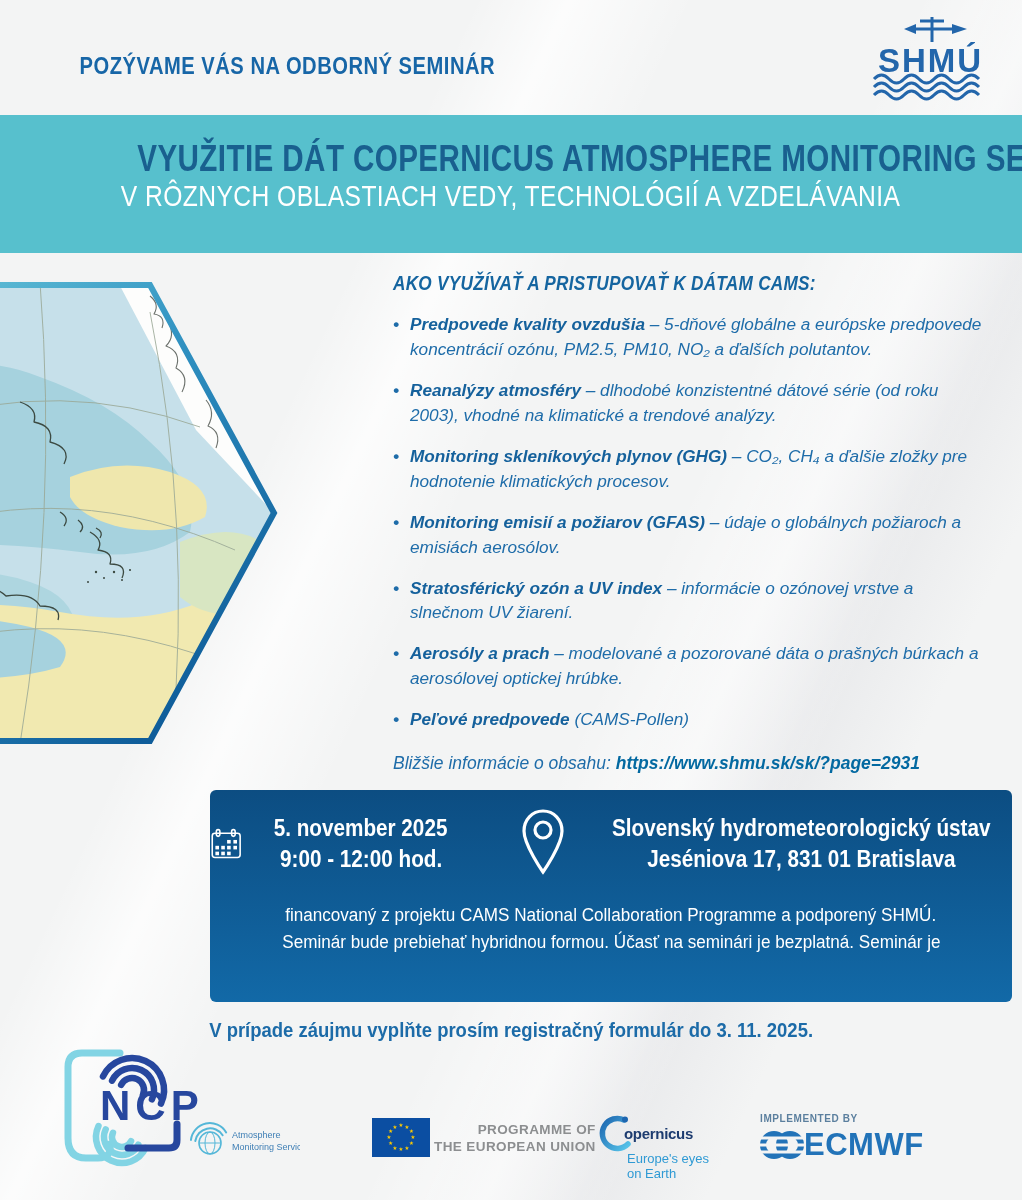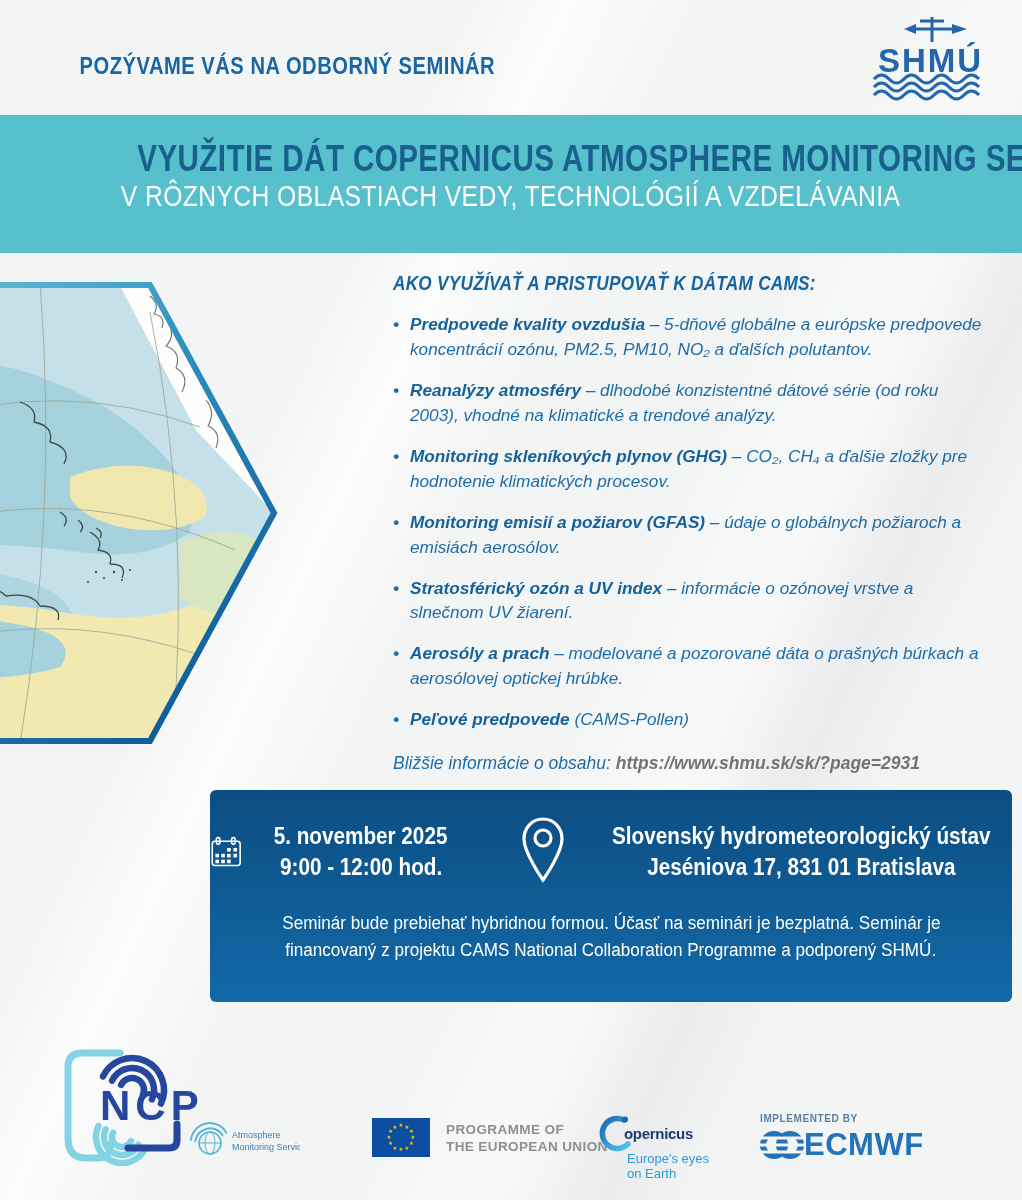--- a/index.html
+++ b/index.html
@@ -23,38 +23,38 @@
   .map{position:absolute;top:282px;left:0;}
   .content{position:absolute;left:393px;top:272px;width:592px;font-style:italic;}
   .content-heading span{display:inline-block;white-space:nowrap;transform:scaleX(.86);
     transform-origin:left center;font-weight:bold;font-size:20px;letter-spacing:.3px;color:#1565a0;}
   ul.bullets{list-style:none;margin:17px 0 0;padding:0;}
   ul.bullets li{position:relative;padding-left:17px;margin-bottom:16px;
     font-size:17.2px;line-height:1.45;color:#1e6ca9;}
   ul.bullets .marker{position:absolute;left:0;top:0;font-weight:bold;color:#1e6ca9;}
   ul.bullets b{color:#15619c;}
   .moreinfo{margin-top:21px;font-size:17.5px;color:#1e6ca9;}
-  .moreinfo b{color:#737373;text-align:center;}
+  .moreinfo b{color:#0369a1;text-align:center;}
   .event-box{position:absolute;left:210px;top:790px;width:802px;height:212px;border-radius:6px;
     background:linear-gradient(180deg,#0c4d82 0%,#1269a7 100%);color:#fff;}
-  .event-row{display:flex;align-items:center;justify-content:center;padding-top:25px;}
+  .event-row{display:flex;align-items:center;justify-content:center;padding-top:17px;}
   .date-block{margin-left:22px;text-align:center;}
   .date-block div span,.venue-block div span{display:inline-block;white-space:nowrap;transform:scaleX(.9);
     font-weight:bold;font-size:23px;line-height:31px;color:#fff;}
   .pin-wrap{margin-left:64px;}
   .venue-block{margin-left:26px;text-align:center;}
   .event-note{margin-top:21px;text-align:center;font-size:18px;line-height:27px;}
   .event-note span{display:inline-block;white-space:nowrap;transform:scaleX(.95);}
   .registration{position:absolute;top:1018px;left:0;right:0;text-align:center;}
   .registration span{display:inline-block;white-space:nowrap;transform:scaleX(.88);
     font-weight:bold;font-size:21px;color:#1c6ba8;}
   .ncp{position:absolute;left:40px;top:1040px;}
   .eu-flag{position:absolute;left:372px;top:1118px;}
-  .eu-label{position:absolute;left:446px;top:1121px;font-weight:bold;font-size:13.5px;
-    line-height:17px;letter-spacing:.4px;color:#8c8e90;}
+  .eu-label{position:absolute;left:434px;top:1121px;font-weight:bold;font-size:13.5px;
+    line-height:17px;letter-spacing:.4px;color:#8c8e90;text-align:right;}
   .copernicus{position:absolute;left:597px;top:1112px;width:130px;height:60px;}
   .copernicus svg{position:absolute;left:0;top:2px;}
   .cop-name{position:absolute;left:27px;top:13px;font-weight:bold;font-size:15px;
     letter-spacing:-.3px;color:#1d3c70;}
   .cop-tagline{position:absolute;left:30px;top:39px;font-size:13px;color:#2f9ad4;}
   .ecmwf{position:absolute;left:760px;top:1113px;}
   .ecmwf-impl{font-weight:bold;font-size:10px;letter-spacing:.6px;color:#5b7f9e;margin-bottom:3px;}
   .ecmwf-row{display:flex;align-items:center;}
   .ecmwf-name{font-weight:bold;font-size:31px;letter-spacing:.5px;color:#2273b8;margin-left:0;}
 </style>
@@ -209,25 +209,28 @@
           <path d="M22 2 C11 2 3 11 3 22 C3 36 22 63 22 63 C22 63 41 36 41 22 C41 11 33 2 22 2 Z" stroke="#fff" stroke-width="3.2" fill="none"></path>
           <circle cx="22" cy="21" r="8" stroke="#fff" stroke-width="3.2" fill="none"></circle>
         </svg>
       </div>
       <div class="venue-block">
         <div><span>Slovenský hydrometeorologický ústav</span></div>
         <div><span>Jeséniova 17, 831 01 Bratislava</span></div>
       </div>
     </div>
     <div class="event-note">
+      <div><span>financovaný z projektu CAMS National Collaboration Programme a podporený SHMÚ.</span></div>
       <div><span>Seminár bude prebiehať hybridnou formou. Účasť na seminári je bezplatná. Seminár je</span></div>
-      <div><span>financovaný z projektu CAMS National Collaboration Programme a podporený SHMÚ.</span></div>
-    </div>
-  </div>
-
+    </div>
+  </div>
+
+  <div class="registration">
+    <span>V prípade záujmu vyplňte prosím registračný formulár do 3. 11. 2025.</span>
+  </div>
 
   <svg class="ncp" width="260" height="140" viewBox="0 0 260 140">
     <g stroke="#82d4e4" stroke-width="7" fill="none" stroke-linecap="round">
       <path d="M80 13 H 42 Q 28 13 28 27 V 98 Q 28 118 46 118 H 58 Q 72 118 70 104"></path>
     </g>
     <g stroke="#27479e" stroke-width="6.5" fill="none" stroke-linecap="round" transform="rotate(25 92 50)">
       <path d="M80 50 A 12 12 0 0 1 104 50"></path>
       <path d="M70 50 A 22 22 0 0 1 114 50"></path>
       <path d="M60 50 A 32 32 0 0 1 124 50"></path>
     </g>

